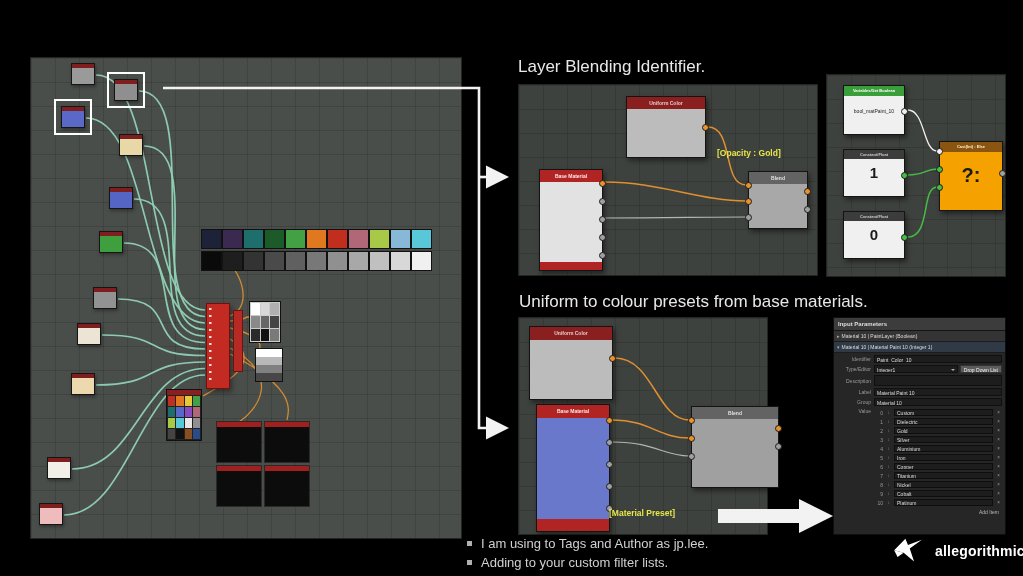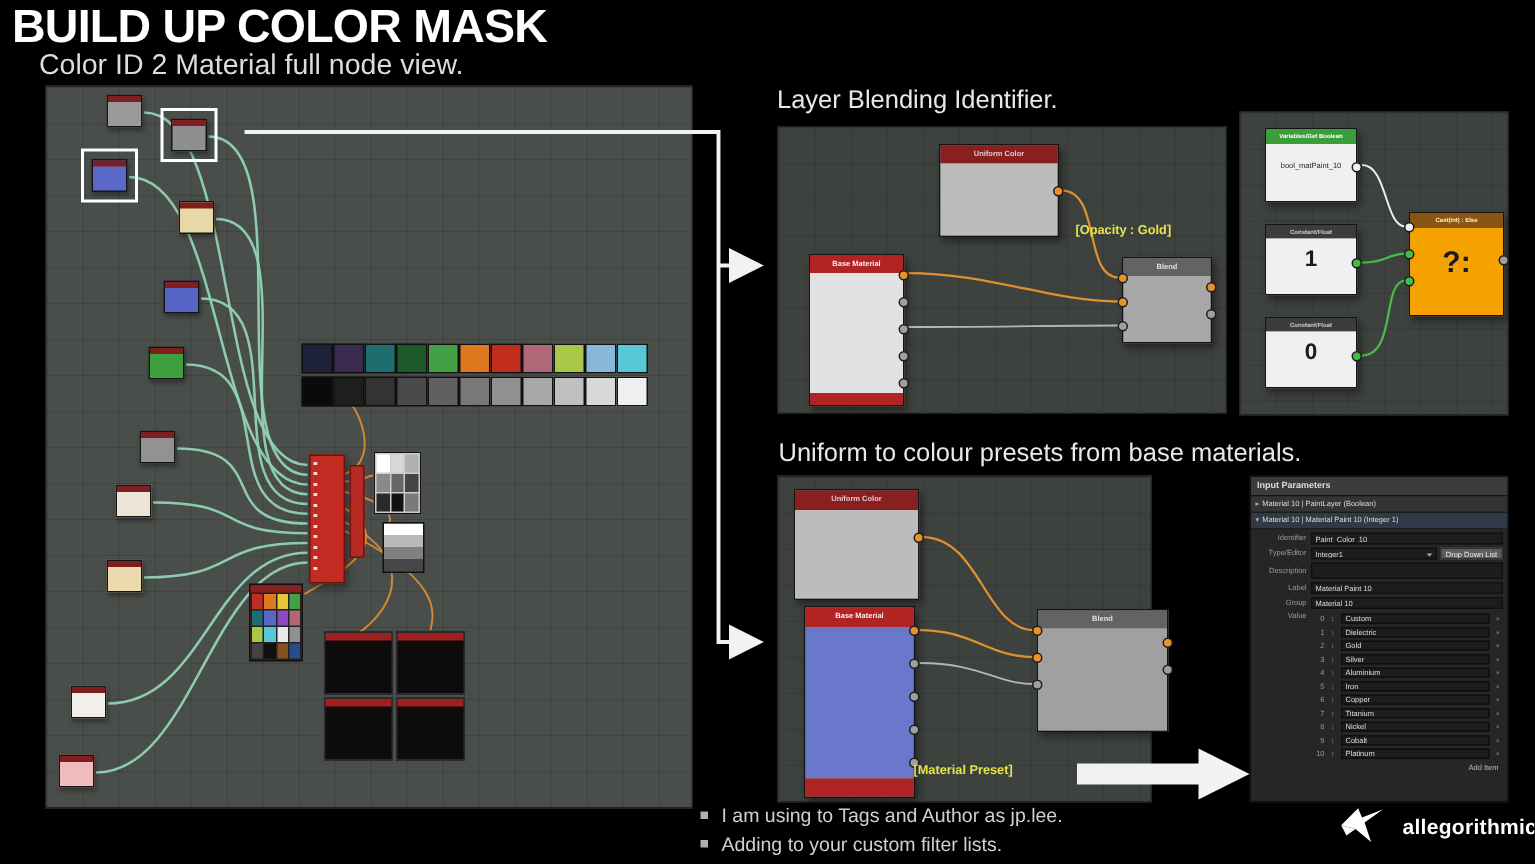--- a/index.html
+++ b/index.html
@@ -105,22 +105,20 @@
   .bullet-sq{width:5px;height:5px;background:#b0b0b0;margin-right:9px;flex:none;}
   .logo{position:absolute;left:893px;top:538px;display:flex;align-items:center;color:#fff;}
   .logo-text{font-size:14px;font-weight:bold;margin-left:12px;letter-spacing:.2px;}
   .overlay{position:absolute;inset:0;width:1023px;height:576px;pointer-events:none;z-index:50;}
 </style>
 </head>
 <body>
 
 <div class="stage">
 
-  <h1 class="page-title">BUILD UP COLOR MASK</h1>
-  <div class="page-subtitle">Color ID 2 Material full node view.</div>
 
   <div class="graph-panel left-panel">
     <svg id="left-wires" class="wires">
         <g class="teal">
           <path d="M65,17 C130,17 110,252 174,252"></path>
           <path d="M108,33 C173,33 110,258.5 174,258.5"></path>
           <path d="M55,60 C120,60 110,265 174,265"></path>
           <path d="M113,88 C178,88 110,271.5 174,271.5"></path>
           <path d="M103,141 C168,141 110,278 174,278"></path>
           <path d="M93,185 C158,185 110,284.5 174,284.5"></path>

